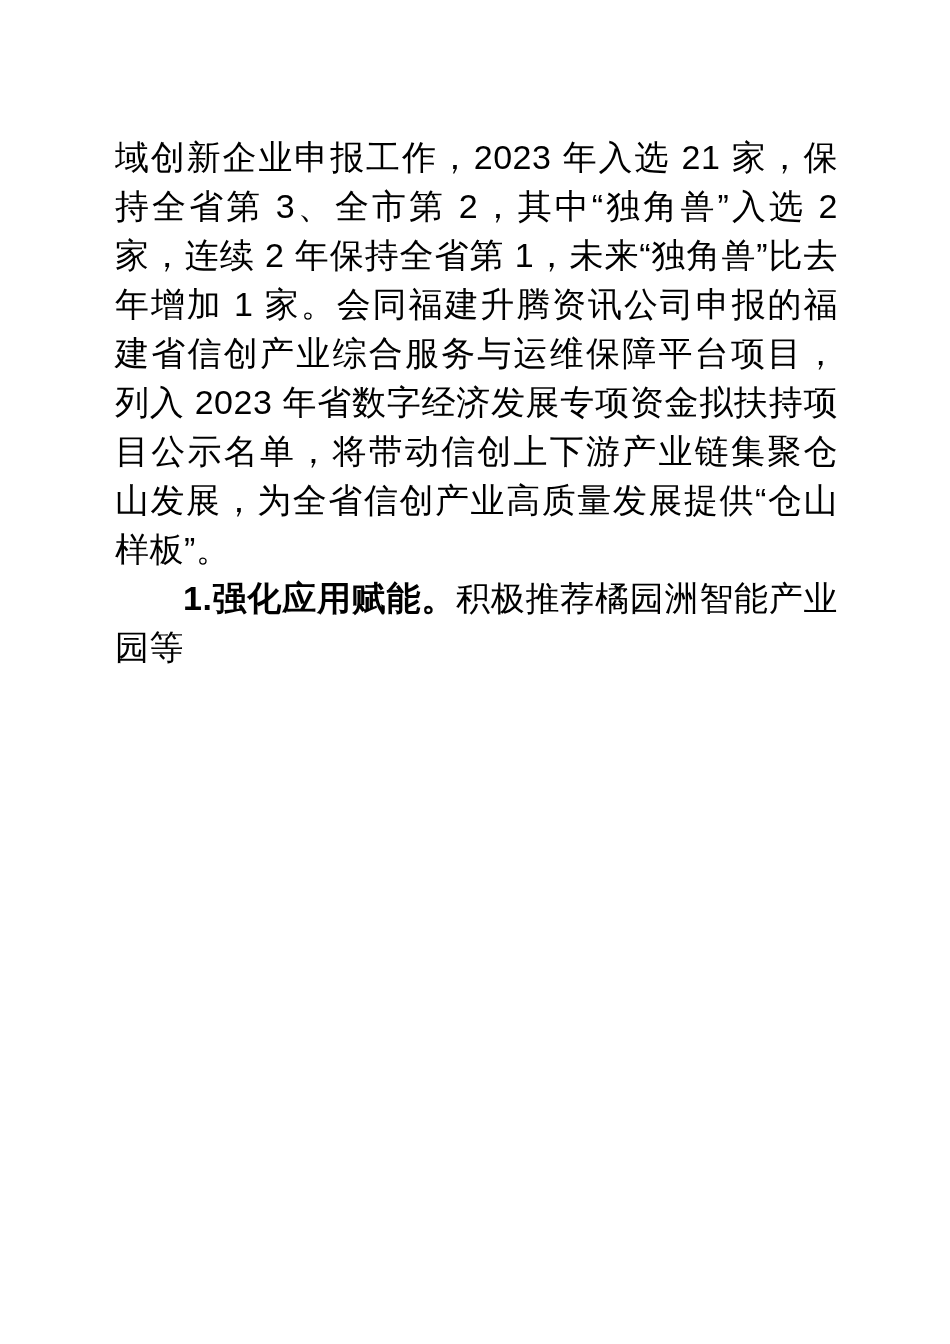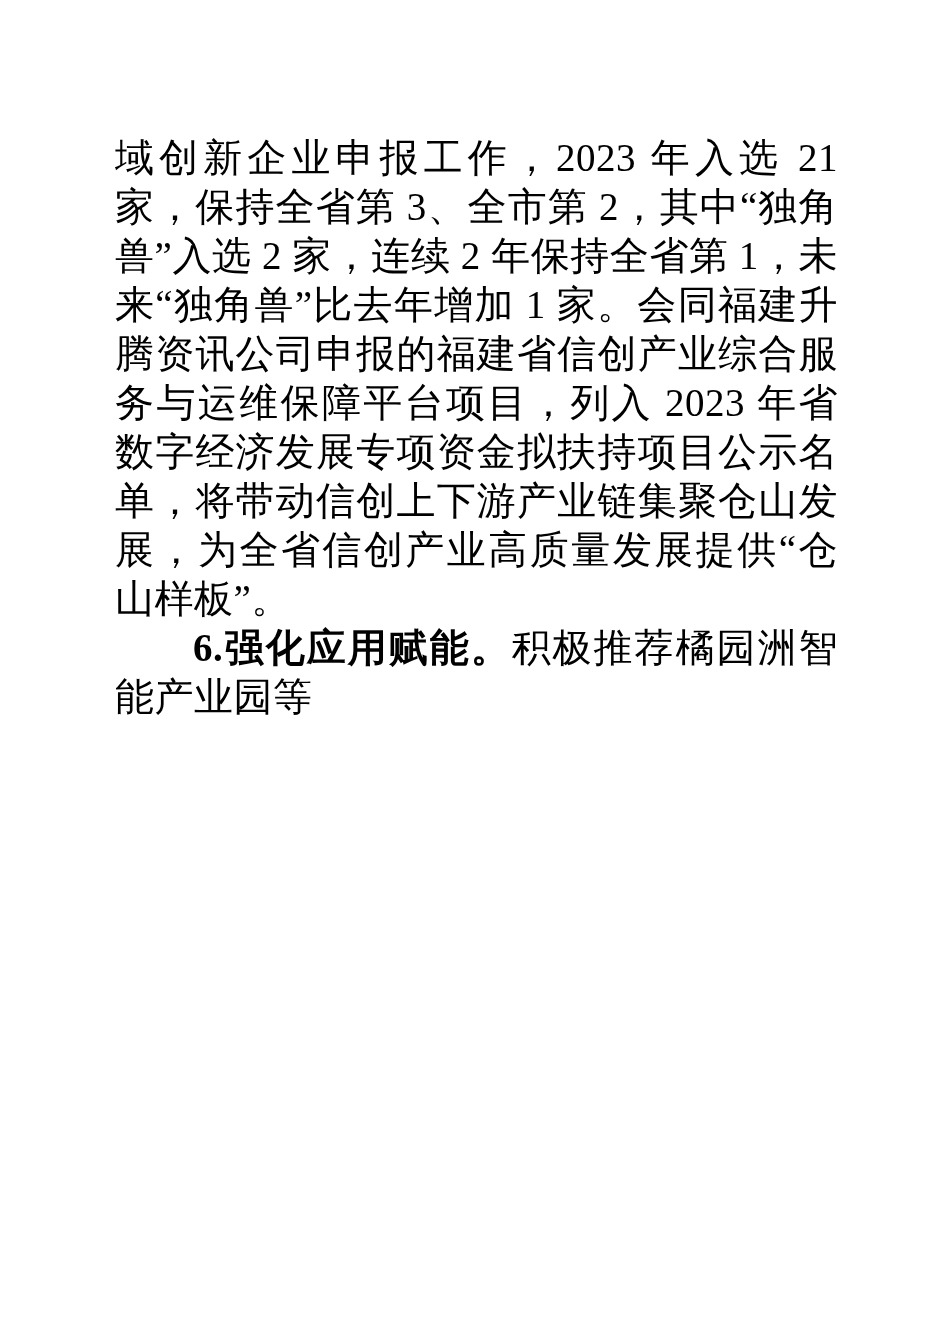--- a/index.html
+++ b/index.html
@@ -18,42 +18,41 @@
   .text-block {
     position: absolute;
     top: 133px;
     left: 115px;
     width: 723px;
     color: #000000;
   }
   .para {
     margin: 0;
     padding: 0;
-    font-size: 39px;
+    font-size: 34px;
     line-height: 49px;
     text-align: justify;
     text-justify: inter-ideograph;
     color: #000000;
     letter-spacing: 0.5px;
     word-break: break-all;
-    font-family: Liberation Serif, serif;
   }
   .para.indent {
     text-indent: 2em;
   }
   .para .lead {
     font-weight: bold;
   }
 </style>
 </head>
 <body>
 
 <div class="page">
   <div class="text-block">
 
     <p class="para"><span class="lead"></span><span>域创新企业申报工作，2023 年入选 21 家，保持全省第 3、全市第 2，其中“独角兽”入选 2 家，连续 2 年保持全省第 1，未来“独角兽”比去年增加 1 家。会同福建升腾资讯公司申报的福建省信创产业综合服务与运维保障平台项目，列入 2023 年省数字经济发展专项资金拟扶持项目公示名单，将带动信创上下游产业链集聚仓山发展，为全省信创产业高质量发展提供“仓山样板”。</span></p>
 
 
 
-    <p class="para indent"><span class="lead">6.强化应用赋能。</span><span>积极推荐橘园洲智能产业园等</span></p>
+    <p class="para indent"><span class="lead">1.强化应用赋能。</span><span>积极推荐橘园洲智能产业园等</span></p>
 
   </div>
 </div>
 
 </body></html>

